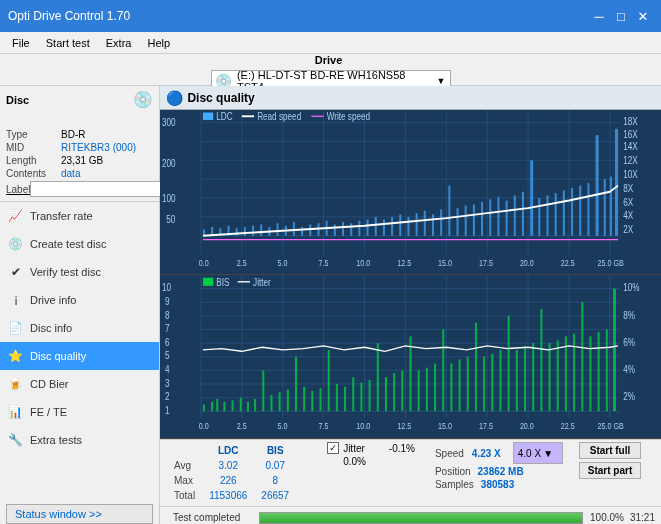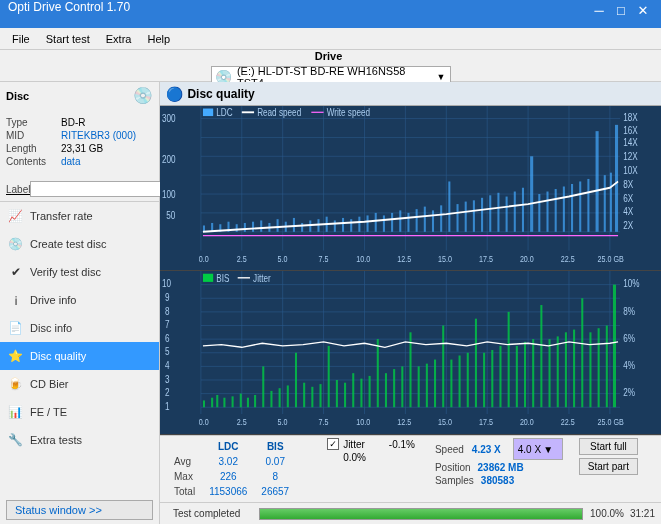--- a/index.html
+++ b/index.html
@@ -3,24 +3,24 @@
   <meta charset="utf-8">
   <style>
     * { box-sizing: border-box; margin: 0; padding: 0; }
     body { font-family: 'Segoe UI', Tahoma, sans-serif; font-size: 11px; background: #f0f0f0; width: 661px; height: 524px; overflow: hidden; }
 
     
     .titlebar {
       background: #2d7dd9;
       color: white;
       display: flex;
-      align-items: flex-start;
+      align-items: center;
       justify-content: space-between;
       height: 28px;
-      padding: 0 8px;
+      padding: 16px 8px;
     }
     .titlebar-title { font-size: 12px; }
     .titlebar-controls { display: flex; gap: 2px; }
     .titlebar-btn {
       width: 20px; height: 20px;
       background: transparent;
       border: none;
       color: white;
       cursor: pointer;
       font-size: 13px;
@@ -95,38 +95,38 @@
 
     
     .disc-panel {
       padding: 4px 6px;
       border-bottom: 1px solid #ccc;
     }
     .disc-header {
       display: flex;
       align-items: center;
       justify-content: space-between;
-      margin-bottom: 12px;
+      margin-bottom: 20px;
     }
     .disc-title { font-weight: bold; font-size: 11px; }
     .disc-icon { font-size: 16px; }
     .disc-row {
       display: flex;
       font-size: 10px;
       margin-bottom: 2px;
     }
     .disc-row-label { width: 55px; color: #444; }
     .disc-row-value { color: #000; font-weight: normal; }
     .disc-row-value.blue { color: #0066cc; }
     .disc-row-value.data { color: #0066cc; }
     .label-row {
       display: flex;
       align-items: center;
       font-size: 10px;
-      margin-top: 14px;
+      margin-top: 2px;
       text-decoration: underline;
     }
     .label-input {
       flex: 1;
       height: 16px;
       border: 1px solid #aaa;
       font-size: 10px;
       padding: 0 2px;
     }
     .label-btn {
@@ -234,20 +234,21 @@
     .pos-info { display: flex; gap: 7px; font-size: 10px; align-items: center; }
 
     .start-btns { display: flex; flex-direction: column; gap: 3px; margin-left: 8px; }
     .start-btn {
       padding: 2px 8px;
       background: #e8e8e8;
       border: 1px solid #aaa;
       cursor: pointer;
       font-size: 10px;
       white-space: nowrap;
+      font-weight: bold;
     }
 
     
     .progress-row {
       background: #f0f0f0;
       border-top: 1px solid #ccc;
       display: flex;
       align-items: center;
       height: 22px;
       padding: 0 6px;

